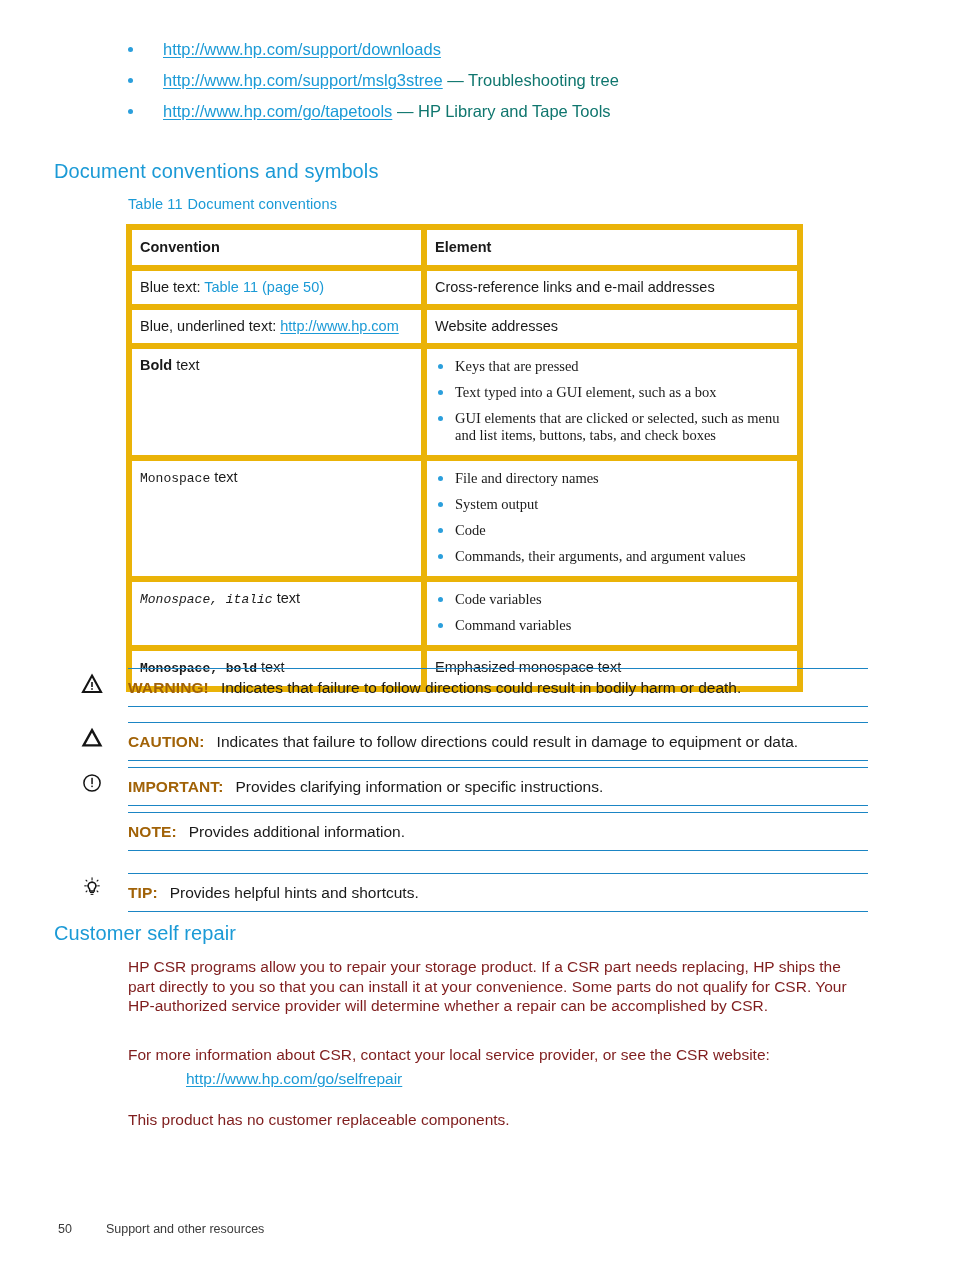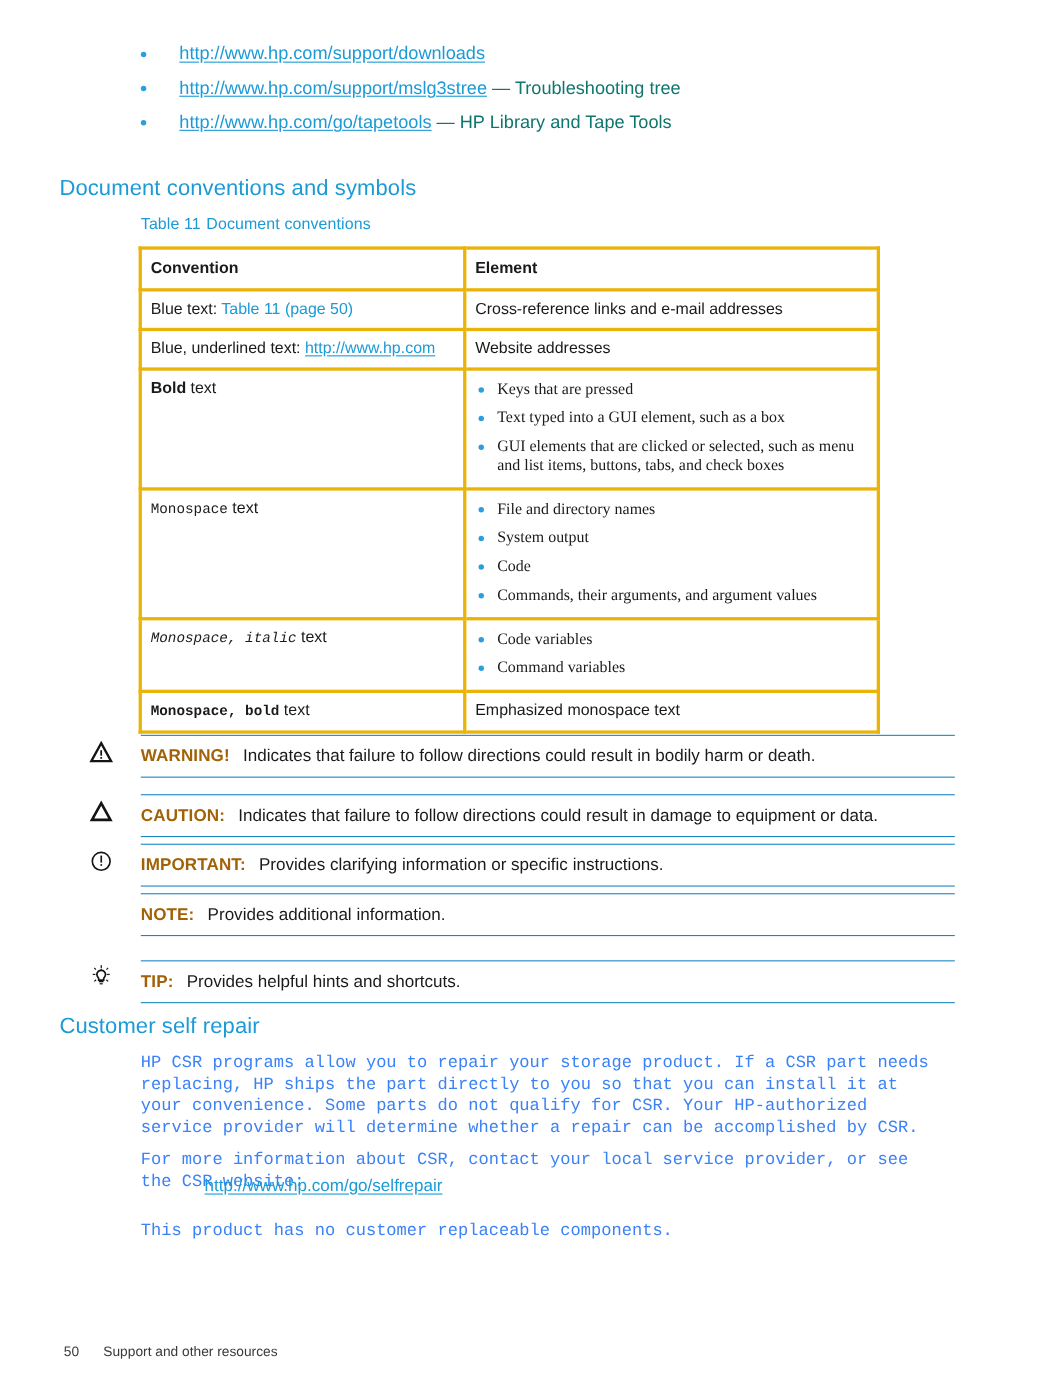--- a/index.html
+++ b/index.html
@@ -90,21 +90,21 @@
     table-layout: fixed;
     border-top: 3px solid #1b9ad6;
     border-bottom: 3px solid #1b9ad6;
     border-left: 1px solid #1b9ad6;
     border-right: 1px solid #1b9ad6;
     background: #fff;
   }
   .conv-table col.c1 { width: 295px; }
   .conv-table col.c2 { width: 376px; }
   .conv-table td, .conv-table th {
-    border: 3px solid #eab308;
+    border: 6px solid #eab308;
     vertical-align: top;
     padding: 7px 8px 8px 8px;
     font-size: 14.5px;
     line-height: 18px;
     text-align: left;
     font-weight: normal;
     color: #1a1a1a;
   }
   .conv-table th {
     font-weight: bold;
@@ -179,39 +179,38 @@
     height: 22px;
   }
   .ico svg { display: block; }
 
   
   .bodytext {
     position: absolute;
     left: 128px;
     font-size: 15.5px;
     line-height: 19.5px;
-    color: #3b82f6;
+    color: #7f1d1d;
     width: 730px;
-    font-family: Liberation Mono, monospace;
   }
   #csr-p1 { top: 957px; width: 730px; }
   #csr-p2 { top: 1045px; }
   #csr-link-wrap { position: absolute; left: 186px; top: 1070px; font-size: 15.5px; }
   #csr-p3 { top: 1110px; }
 
   
   .footer {
     position: absolute;
     left: 58px;
     top: 1222px;
     font-size: 12.5px;
     color: #3a3a3a;
     white-space: nowrap;
   }
-  .footer .pg { margin-right: 22px; }
+  .footer .pg { margin-right: 34px; }
 </style>
 </head>
 <body>
 
 <div class="page">
 
   <div class="linklist">
     <div class="li">
       <span class="bullet"></span><a class="link" href="#">http://www.hp.com/support/downloads</a><span class="dash"></span>
     </div>

